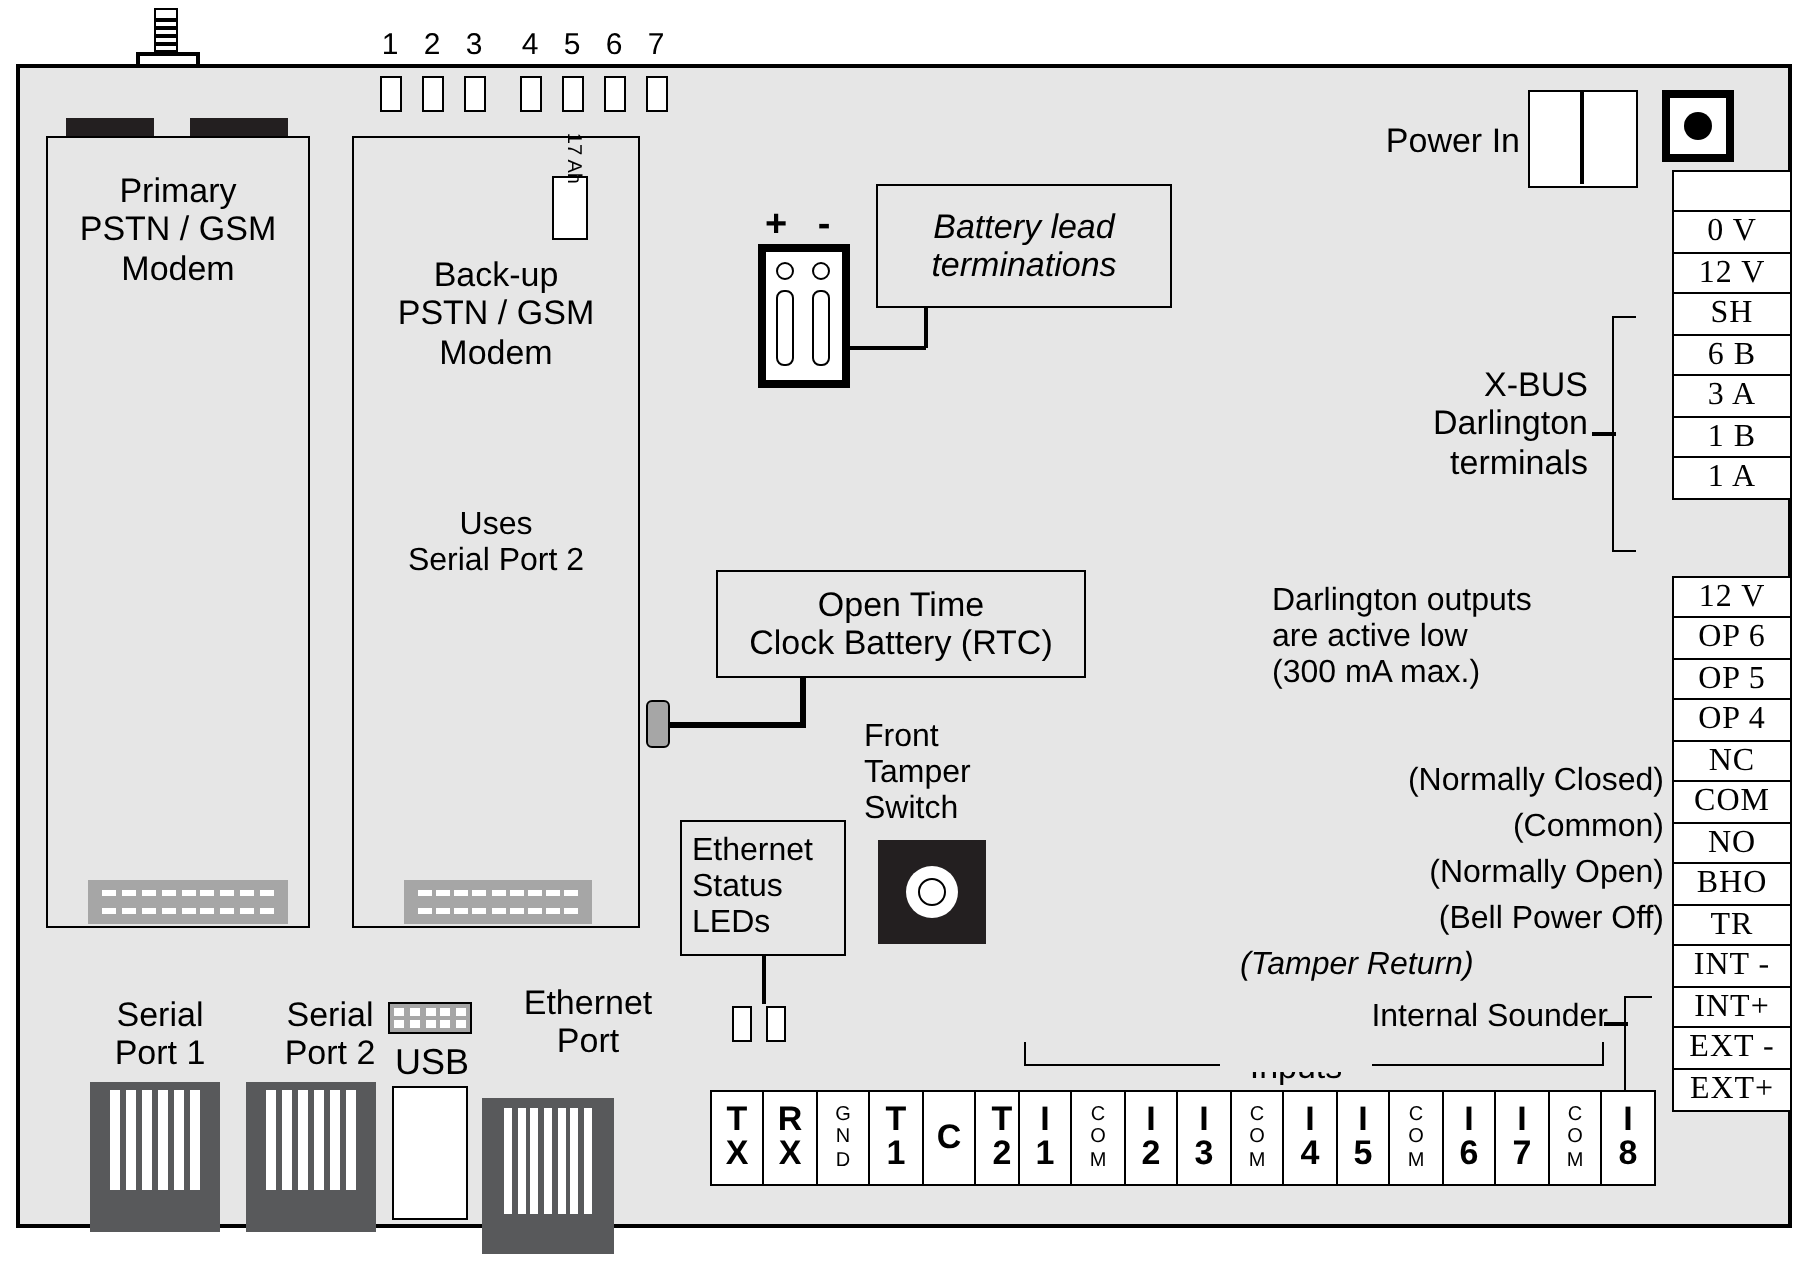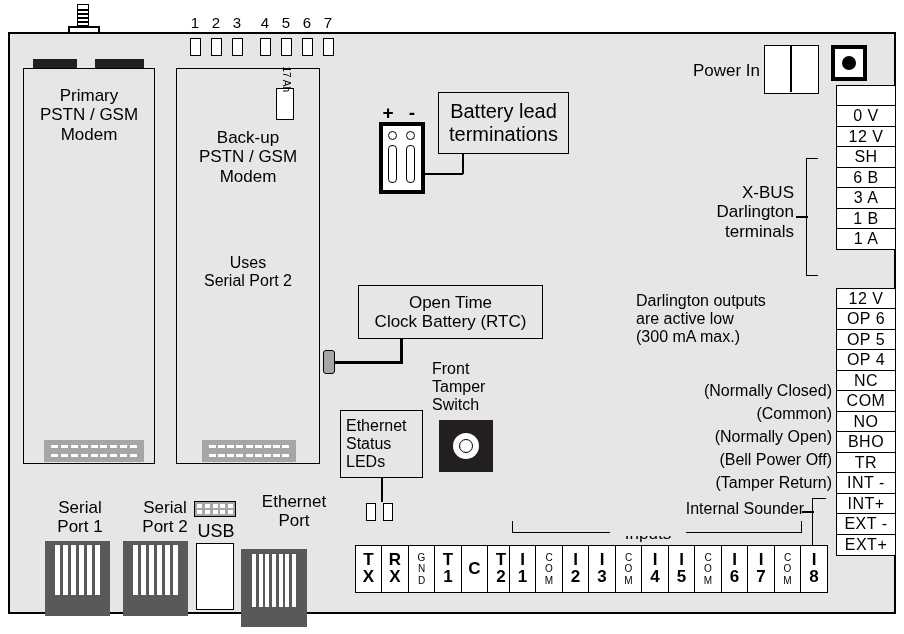--- a/index.html
+++ b/index.html
@@ -32,21 +32,21 @@
   .socket .row{display:flex;justify-content:space-between;}
   .socket .row i{display:block;width:7px;height:3px;background:#fff;}
 
   
   .ledsq{background:#fff;border:1.5px solid #000;box-sizing:border-box;}
 
   
   .tcell{width:60px;height:22px;background:#fff;border:1.5px solid #000;
          box-sizing:border-box;display:flex;align-items:center;justify-content:center;
          font-size:16px;letter-spacing:.5px;margin-top:-1.5px;}
-  .tgroup{position:absolute;}
+  .tgroup{position:absolute;font-family:Liberation Serif, serif;}
 
   
   .bstrip{position:absolute;display:flex;}
   .bcell{width:28px;height:48px;background:#fff;border:1.5px solid #000;
          box-sizing:border-box;display:flex;flex-direction:column;
          align-items:center;justify-content:center;margin-left:-1.5px;
          font-size:17px;font-weight:bold;line-height:0.98;}
   .bcell.com{font-size:10px;font-weight:normal;letter-spacing:0;line-height:1.15;}
   .bcell span{display:block;}
 
@@ -171,21 +171,21 @@
             border:4px solid #000;box-sizing:border-box;">
   <div class="abs" style="left:5px;top:5px;width:9px;height:9px;border-radius:50%;
        border:1.5px solid #000;box-sizing:border-box;"></div>
   <div class="abs" style="left:23px;top:5px;width:9px;height:9px;border-radius:50%;
        border:1.5px solid #000;box-sizing:border-box;"></div>
   <div class="abs" style="left:5px;top:19px;width:9px;height:38px;border-radius:4px;
        border:1.5px solid #000;box-sizing:border-box;"></div>
   <div class="abs" style="left:23px;top:19px;width:9px;height:38px;border-radius:4px;
        border:1.5px solid #000;box-sizing:border-box;"></div>
 </div>
-<div class="abs clearbox lbl" style="left:438px;top:92px;width:131px;height:62px;font-size:20px;">Battery lead
+<div class="abs clearbox lbl" style="left:438px;top:92px;width:148px;height:62px;font-size:17px;font-style:italic;">Battery lead
 terminations</div>
 <div class="abs leader" style="left:462px;top:154px;width:1.5px;height:20px;"></div>
 <div class="abs leader" style="left:425px;top:173px;width:38px;height:1.5px;"></div>
 
 <div class="abs clearbox lbl" style="left:358px;top:285px;width:185px;height:54px;font-size:17px;">Open Time
 Clock Battery (RTC)</div>
 <div class="abs thickline" style="left:400px;top:339px;width:3px;height:25px;"></div>
 <div class="abs thickline" style="left:334px;top:361px;width:68px;height:3px;"></div>
 <div class="abs" style="left:323px;top:350px;width:12px;height:24px;background:#a6a6a6;
             border:1.5px solid #000;border-radius:3px;box-sizing:border-box;"></div>
@@ -239,21 +239,21 @@
   </div>
 
 <div class="abs lbl" style="left:636px;top:292px;width:196px;text-align:left;font-size:16px;">Darlington outputs
 are active low
 (300 mA max.)</div>
 
 <div class="abs" style="left:620px;top:382px;width:212px;text-align:right;font-size:16px;">(Normally Closed)</div>
 <div class="abs" style="left:620px;top:405px;width:212px;text-align:right;font-size:16px;">(Common)</div>
 <div class="abs" style="left:620px;top:428px;width:212px;text-align:right;font-size:16px;">(Normally Open)</div>
 <div class="abs" style="left:620px;top:451px;width:212px;text-align:right;font-size:16px;">(Bell Power Off)</div>
-<div class="abs" style="left:620px;top:474px;width:212px;text-align:right;font-size:16px;">(Tamper Return)</div>
+<div class="abs" style="left:620px;top:474px;width:212px;text-align:left;font-size:16px;font-style:italic;">(Tamper Return)</div>
 
 <div class="abs" style="left:620px;top:500px;width:184px;text-align:right;font-size:16px;">Internal Sounder</div>
 <div class="abs bracket" style="left:812px;top:498px;width:14px;height:52px;
             border-left:1.5px solid #000;border-top:1.5px solid #000;
             border-bottom:1.5px solid #000;"></div>
 <div class="abs leader" style="left:802px;top:511px;width:12px;height:1.5px;"></div>
 
 <div class="tgroup" id="output-terminals" style="left:836px;top:289px;">
     <div class="tcell">12 V</div>
     <div class="tcell">OP 6</div>

